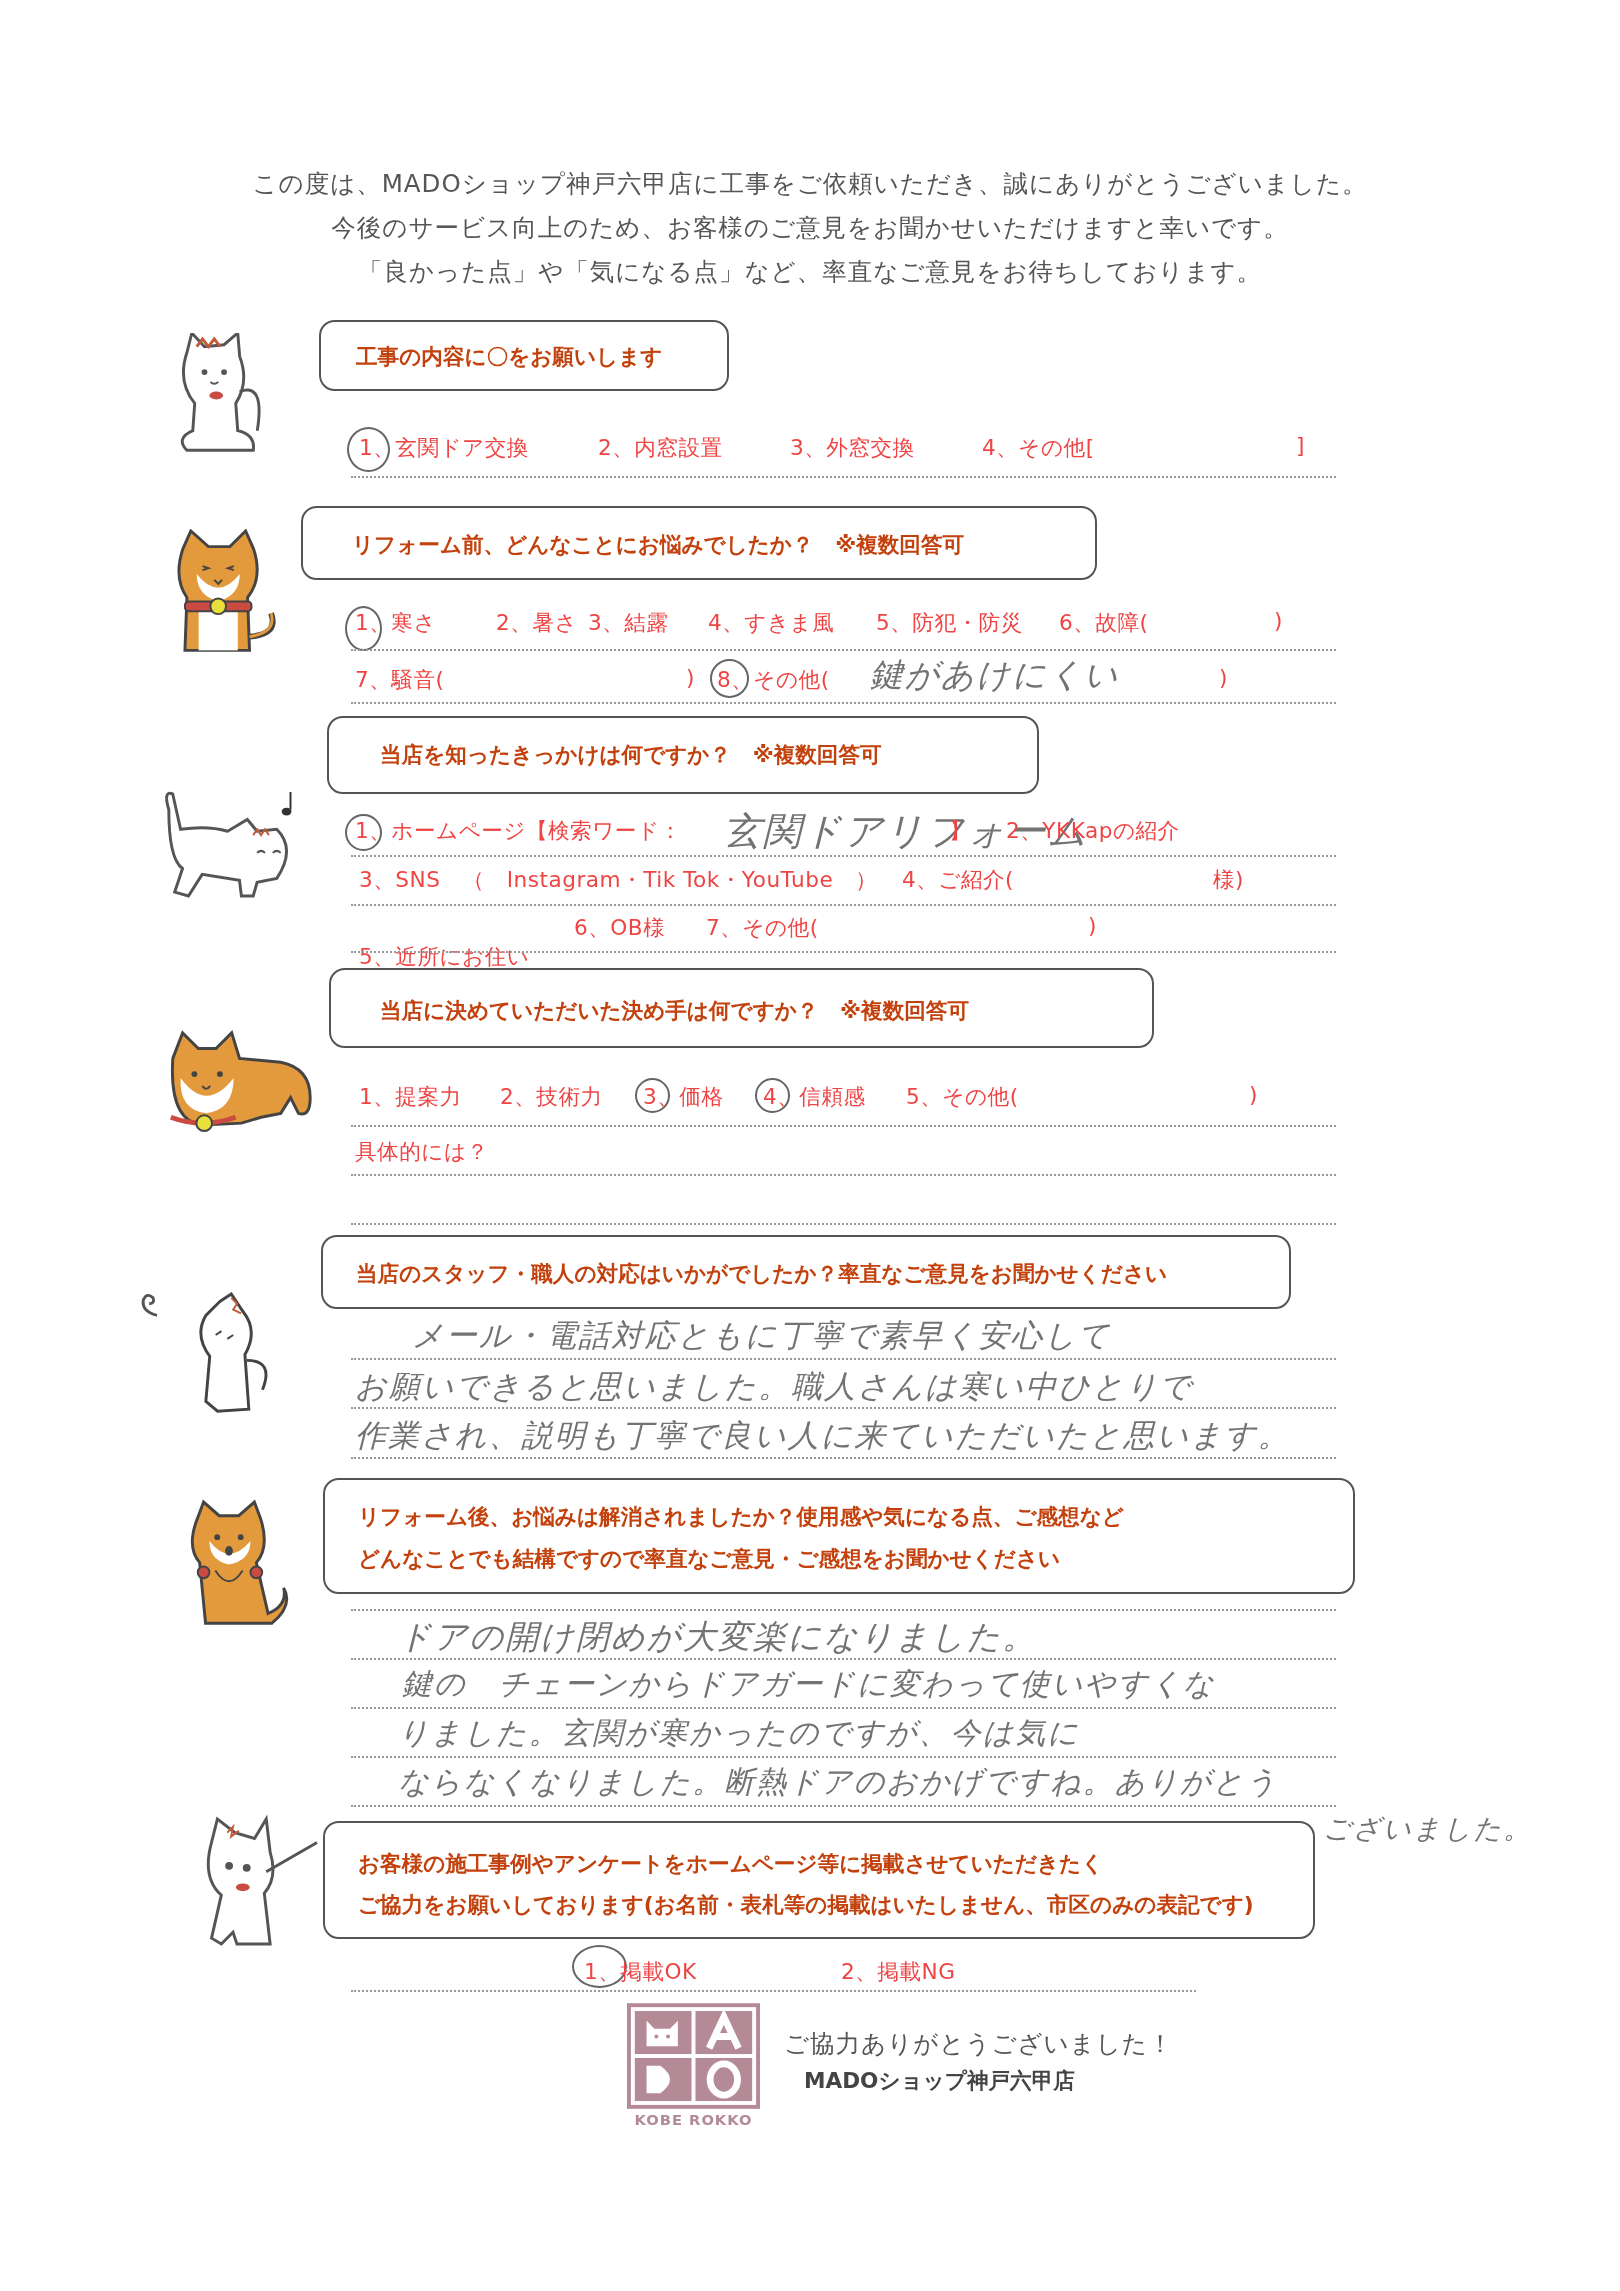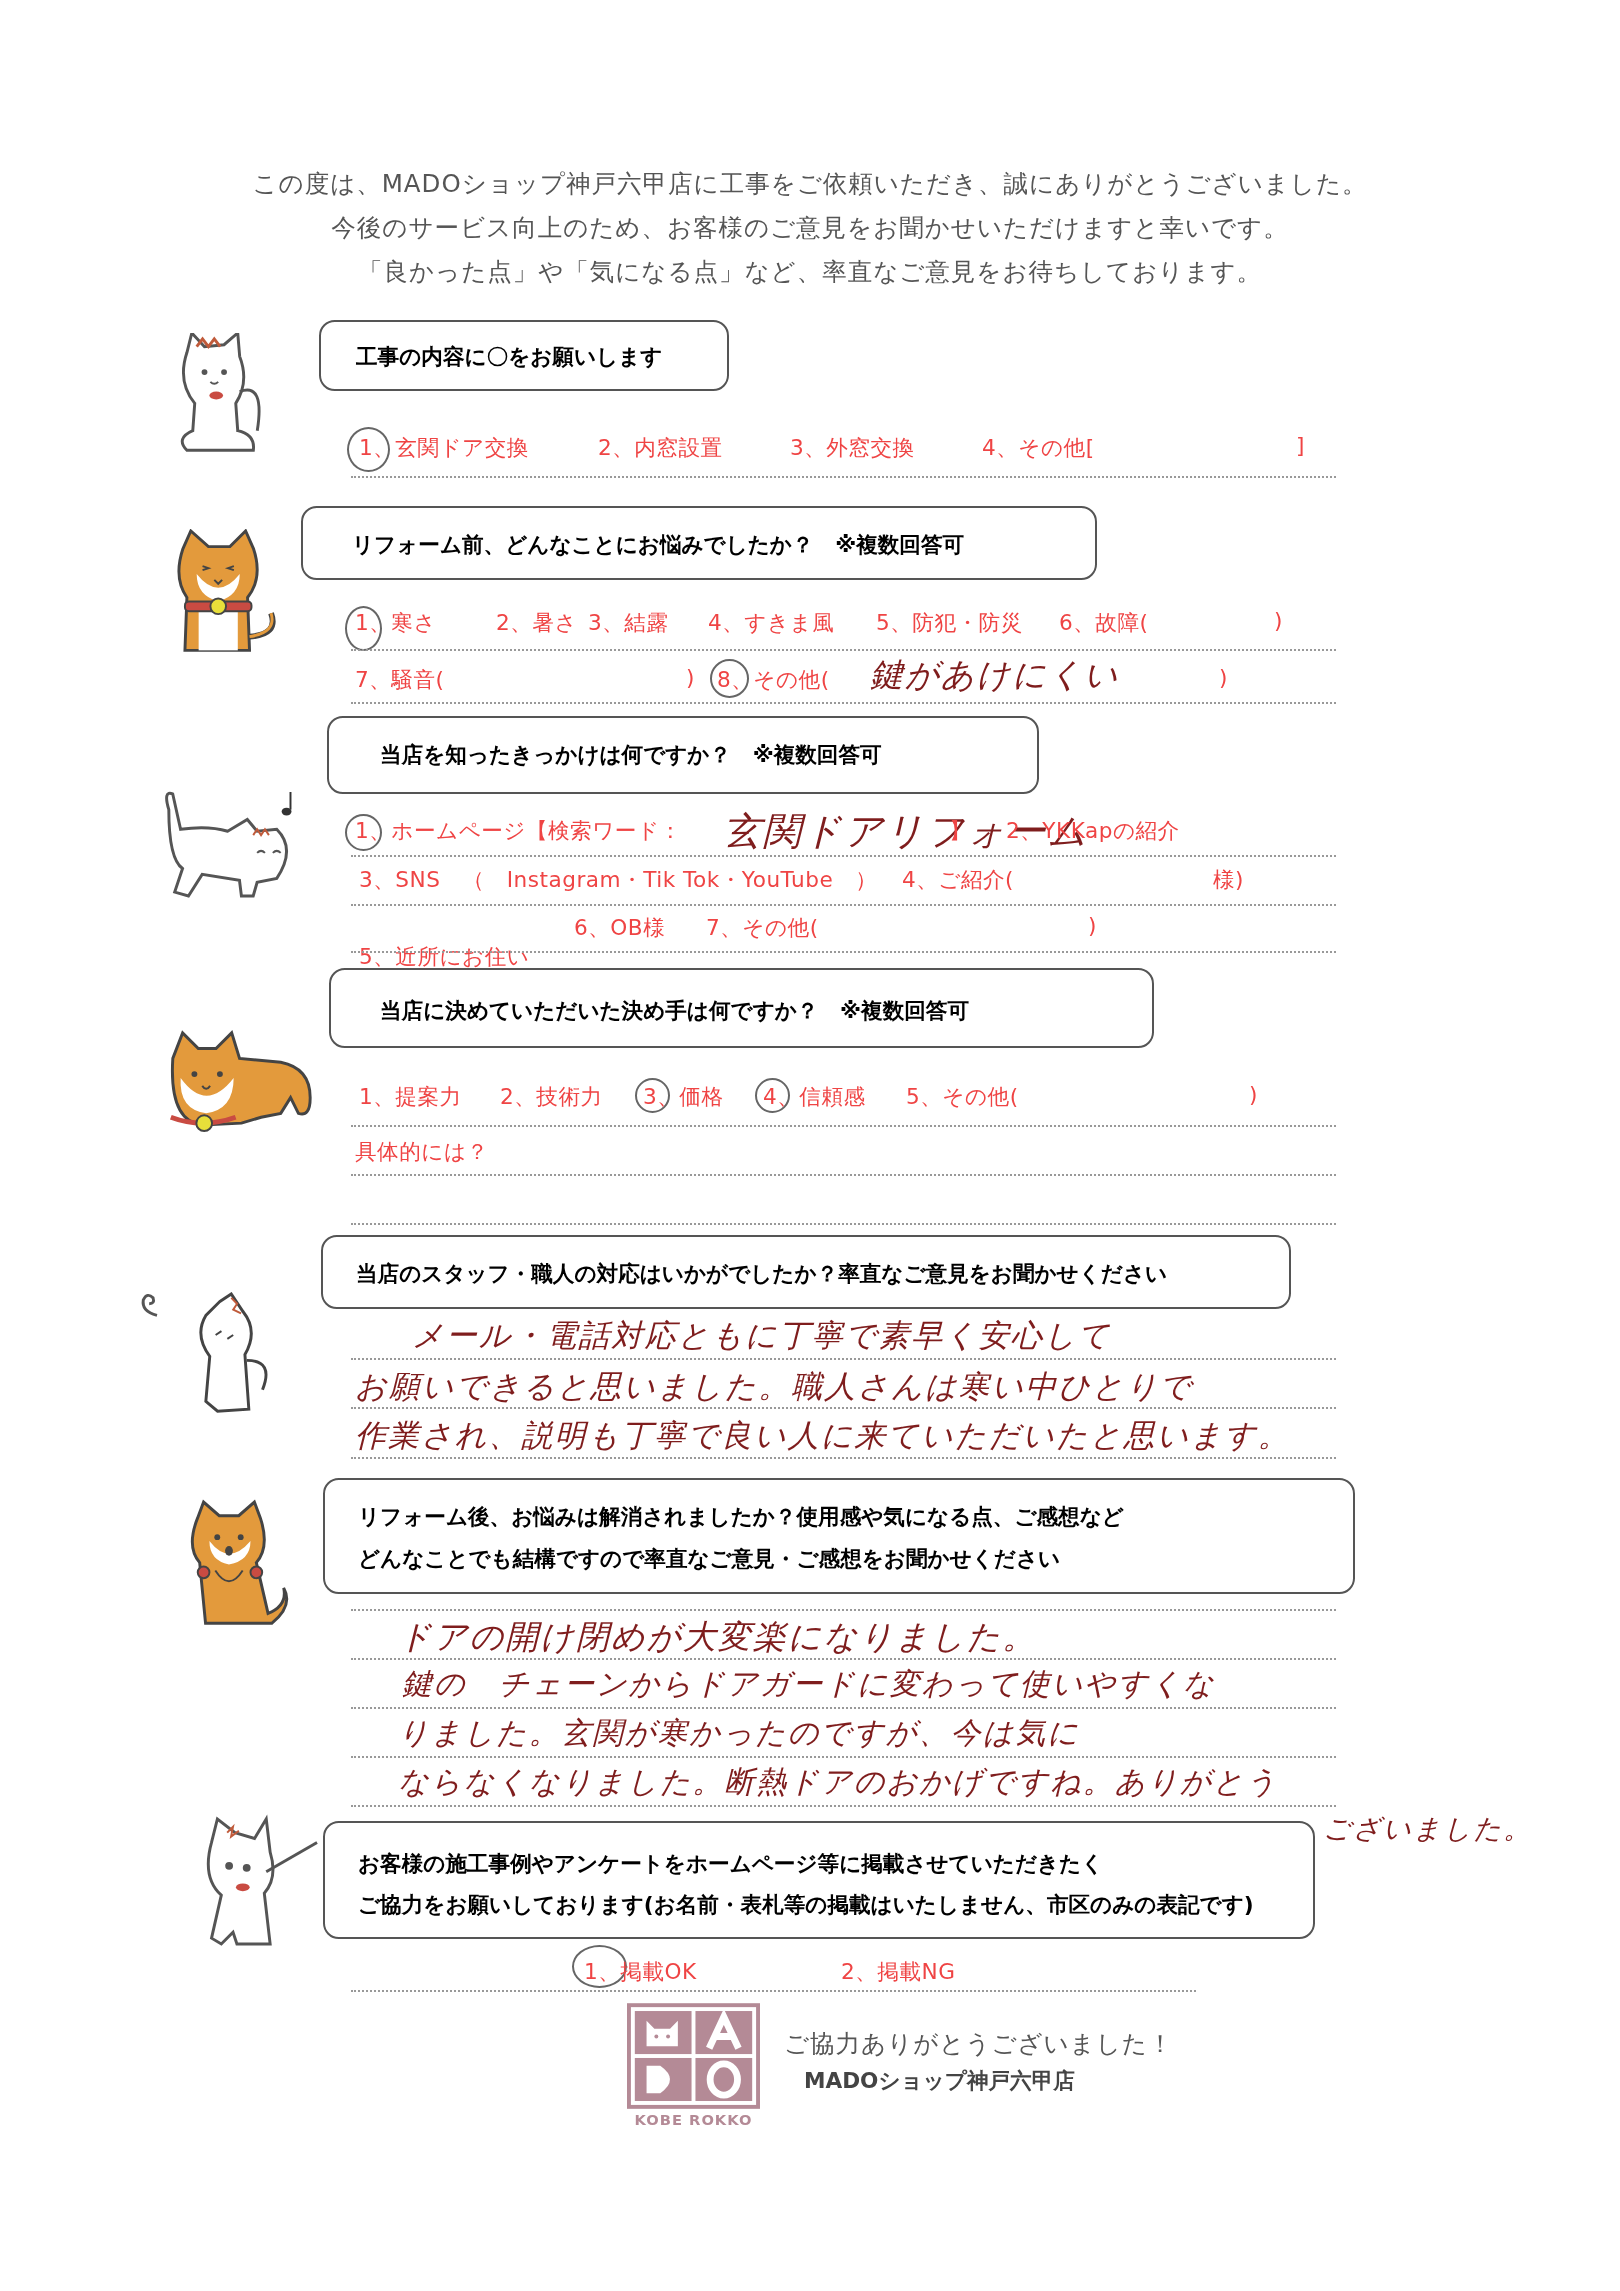--- a/index.html
+++ b/index.html
@@ -2,25 +2,25 @@
 <html><head>
 <meta charset="utf-8">
 <style>
   html, body { margin:0; padding:0; background:#ffffff; }
   body { width:1620px; height:2292px; position:relative; overflow:hidden;
          font-family:"DejaVu Sans", sans-serif; color:#555; }
   .abs { position:absolute; }
   .intro { position:absolute; left:0; width:1620px; text-align:center; font-size:24.5px; color:#555; letter-spacing:1px; }
   .bubble { position:absolute; border:2.9px solid #555; border-radius:15.7px; background:#fff; box-sizing:border-box; }
   .bubble .tail { position:absolute; left:-33px; width:0; height:0; }
-  .bubble .q { position:absolute; font-weight:bold; font-size:21.6px; color:#000000; white-space:nowrap; }
+  .bubble .q { position:absolute; font-weight:bold; font-size:21.6px; color:#c2410c; white-space:nowrap; }
   .opt { position:absolute; font-size:21.6px; color:#ef4444; white-space:nowrap; letter-spacing:0.5px; }
   .dots { position:absolute; height:0; border-top:2.9px dotted #999; }
   .circ { position:absolute; border:2px solid #666; border-radius:50%; box-sizing:border-box; }
-  .hand { position:absolute; font-family:"DejaVu Serif", serif; color:#7f1d1d; white-space:nowrap; font-style:italic; letter-spacing:2px; }
+  .hand { position:absolute; font-family:"DejaVu Serif", serif; color:#737373; white-space:nowrap; font-style:italic; letter-spacing:2px; }
   .mascot { position:absolute; }
   .logo { position:absolute; }
 </style>
 </head>
 <body>
 
 <div class="intro" style="top:167px;">この度は、MADOショップ神戸六甲店に工事をご依頼いただき、誠にありがとうございました。</div>
 <div class="intro" style="top:211px;">今後のサービス向上のため、お客様のご意見をお聞かせいただけますと幸いです。</div>
 <div class="intro" style="top:255px;">「良かった点」や「気になる点」など、率直なご意見をお待ちしております。</div>
 

